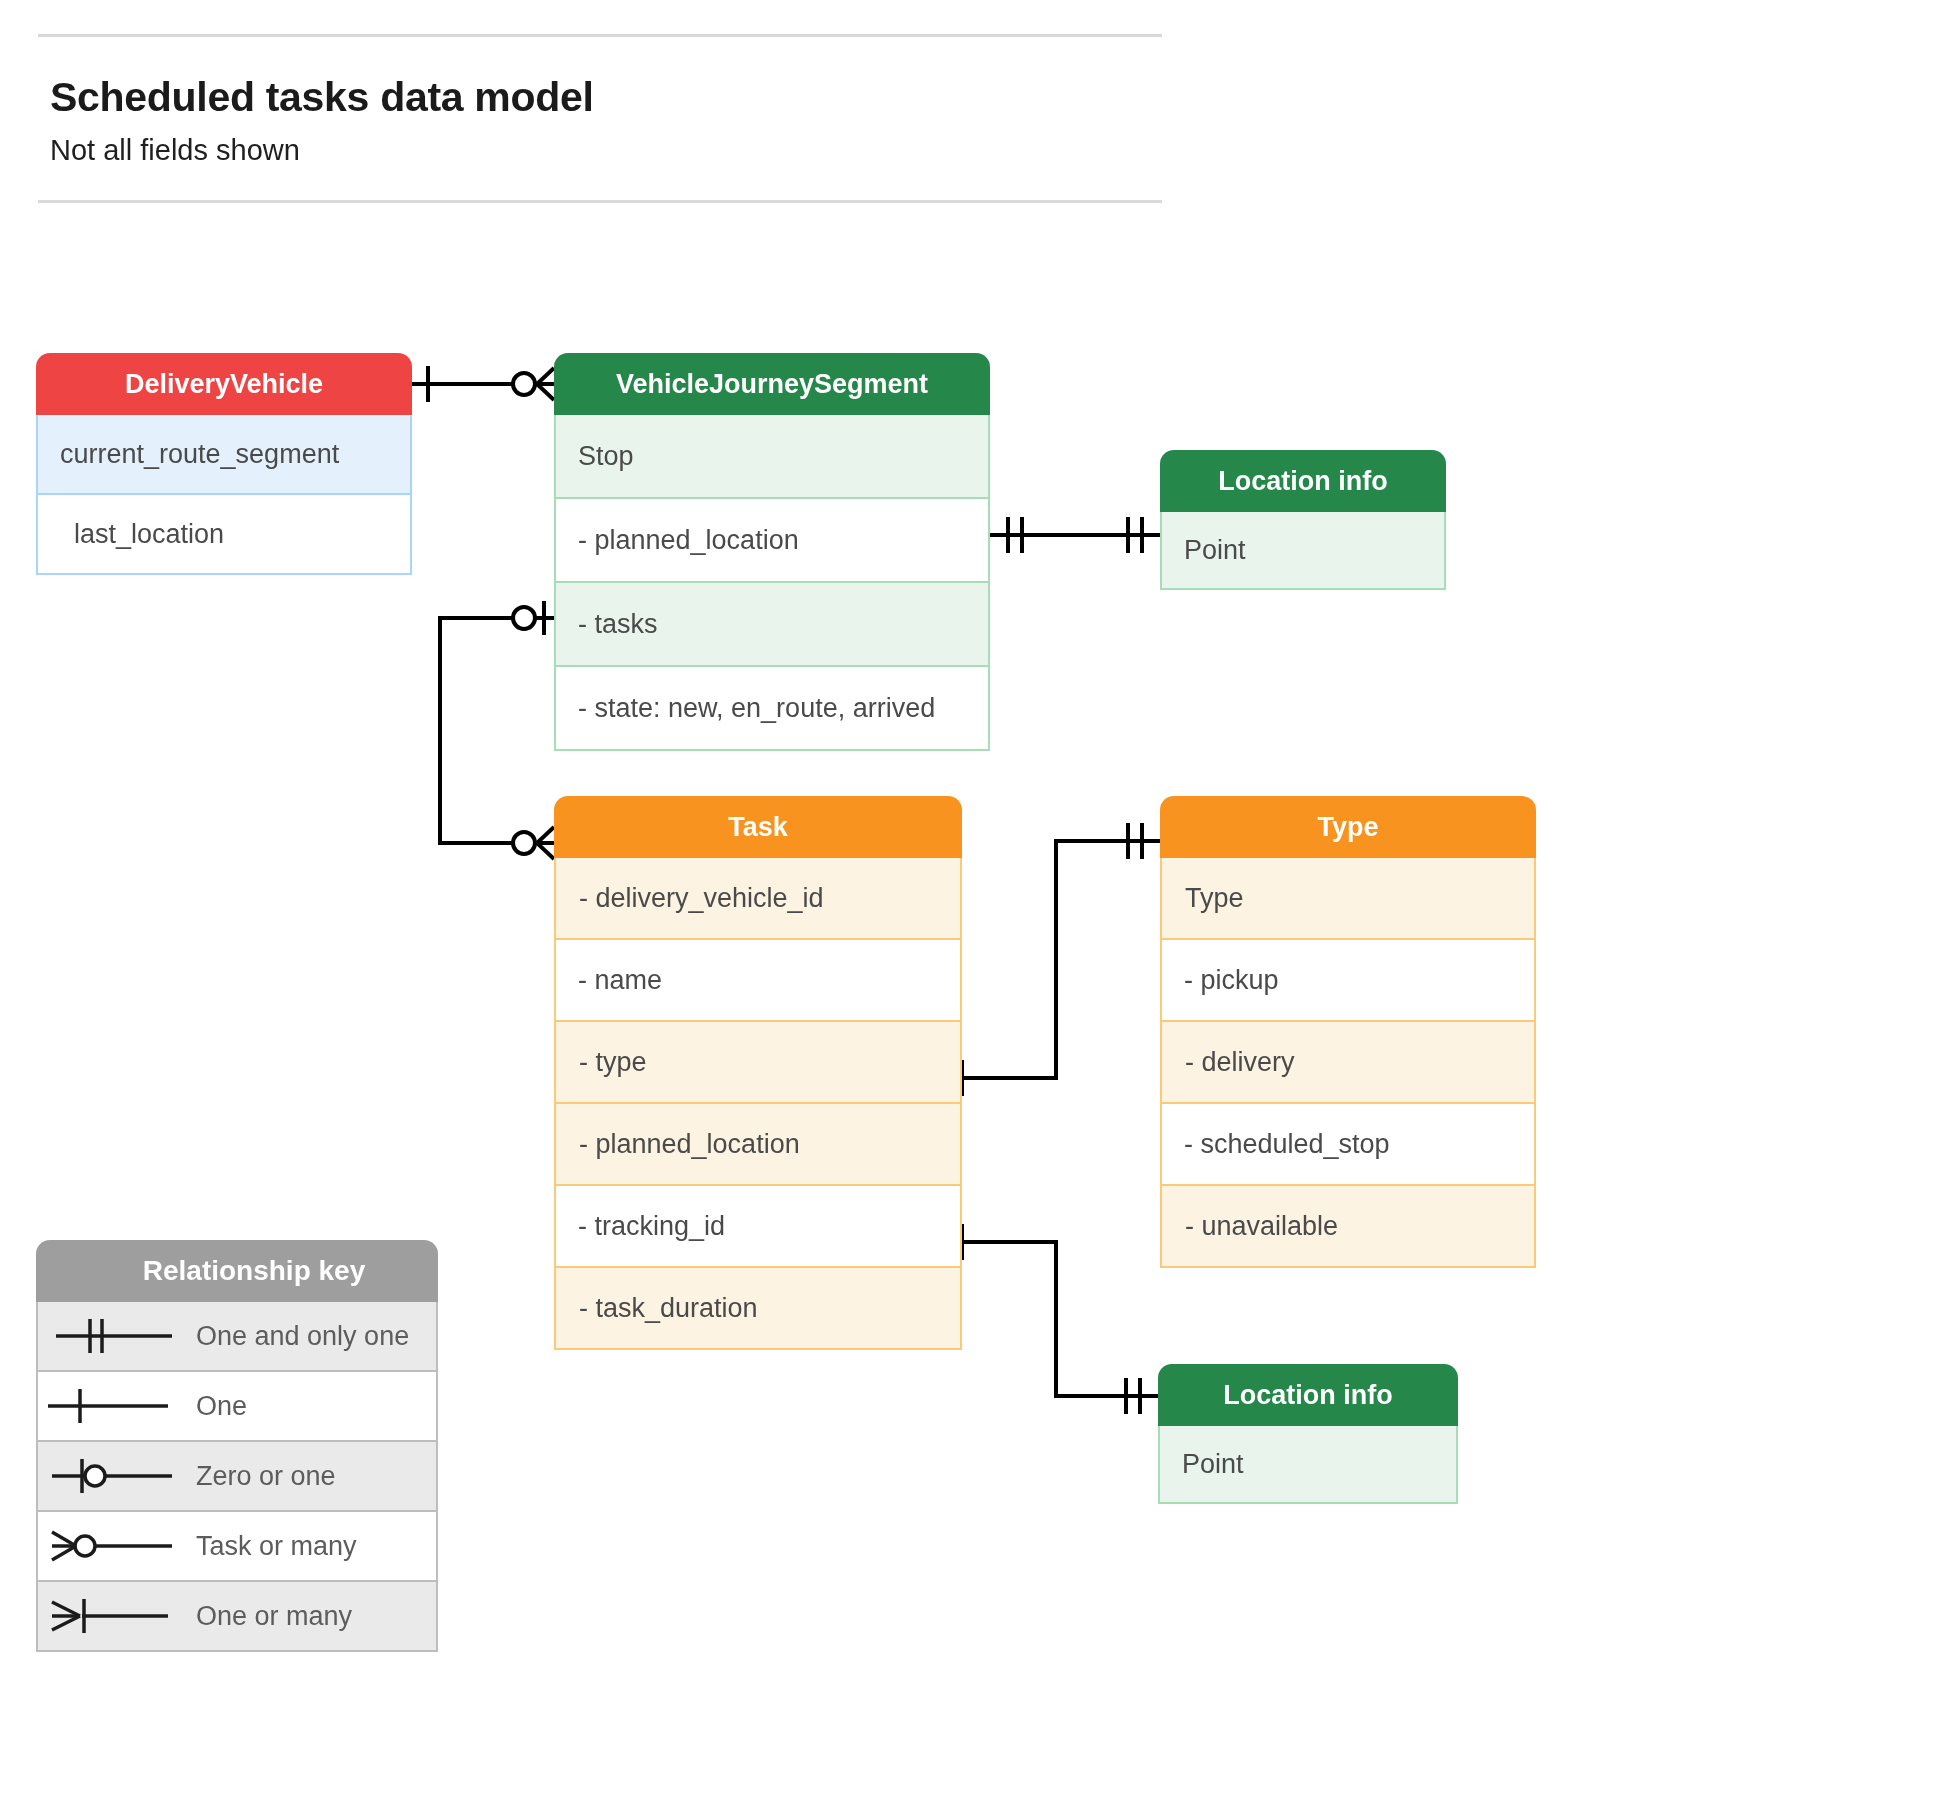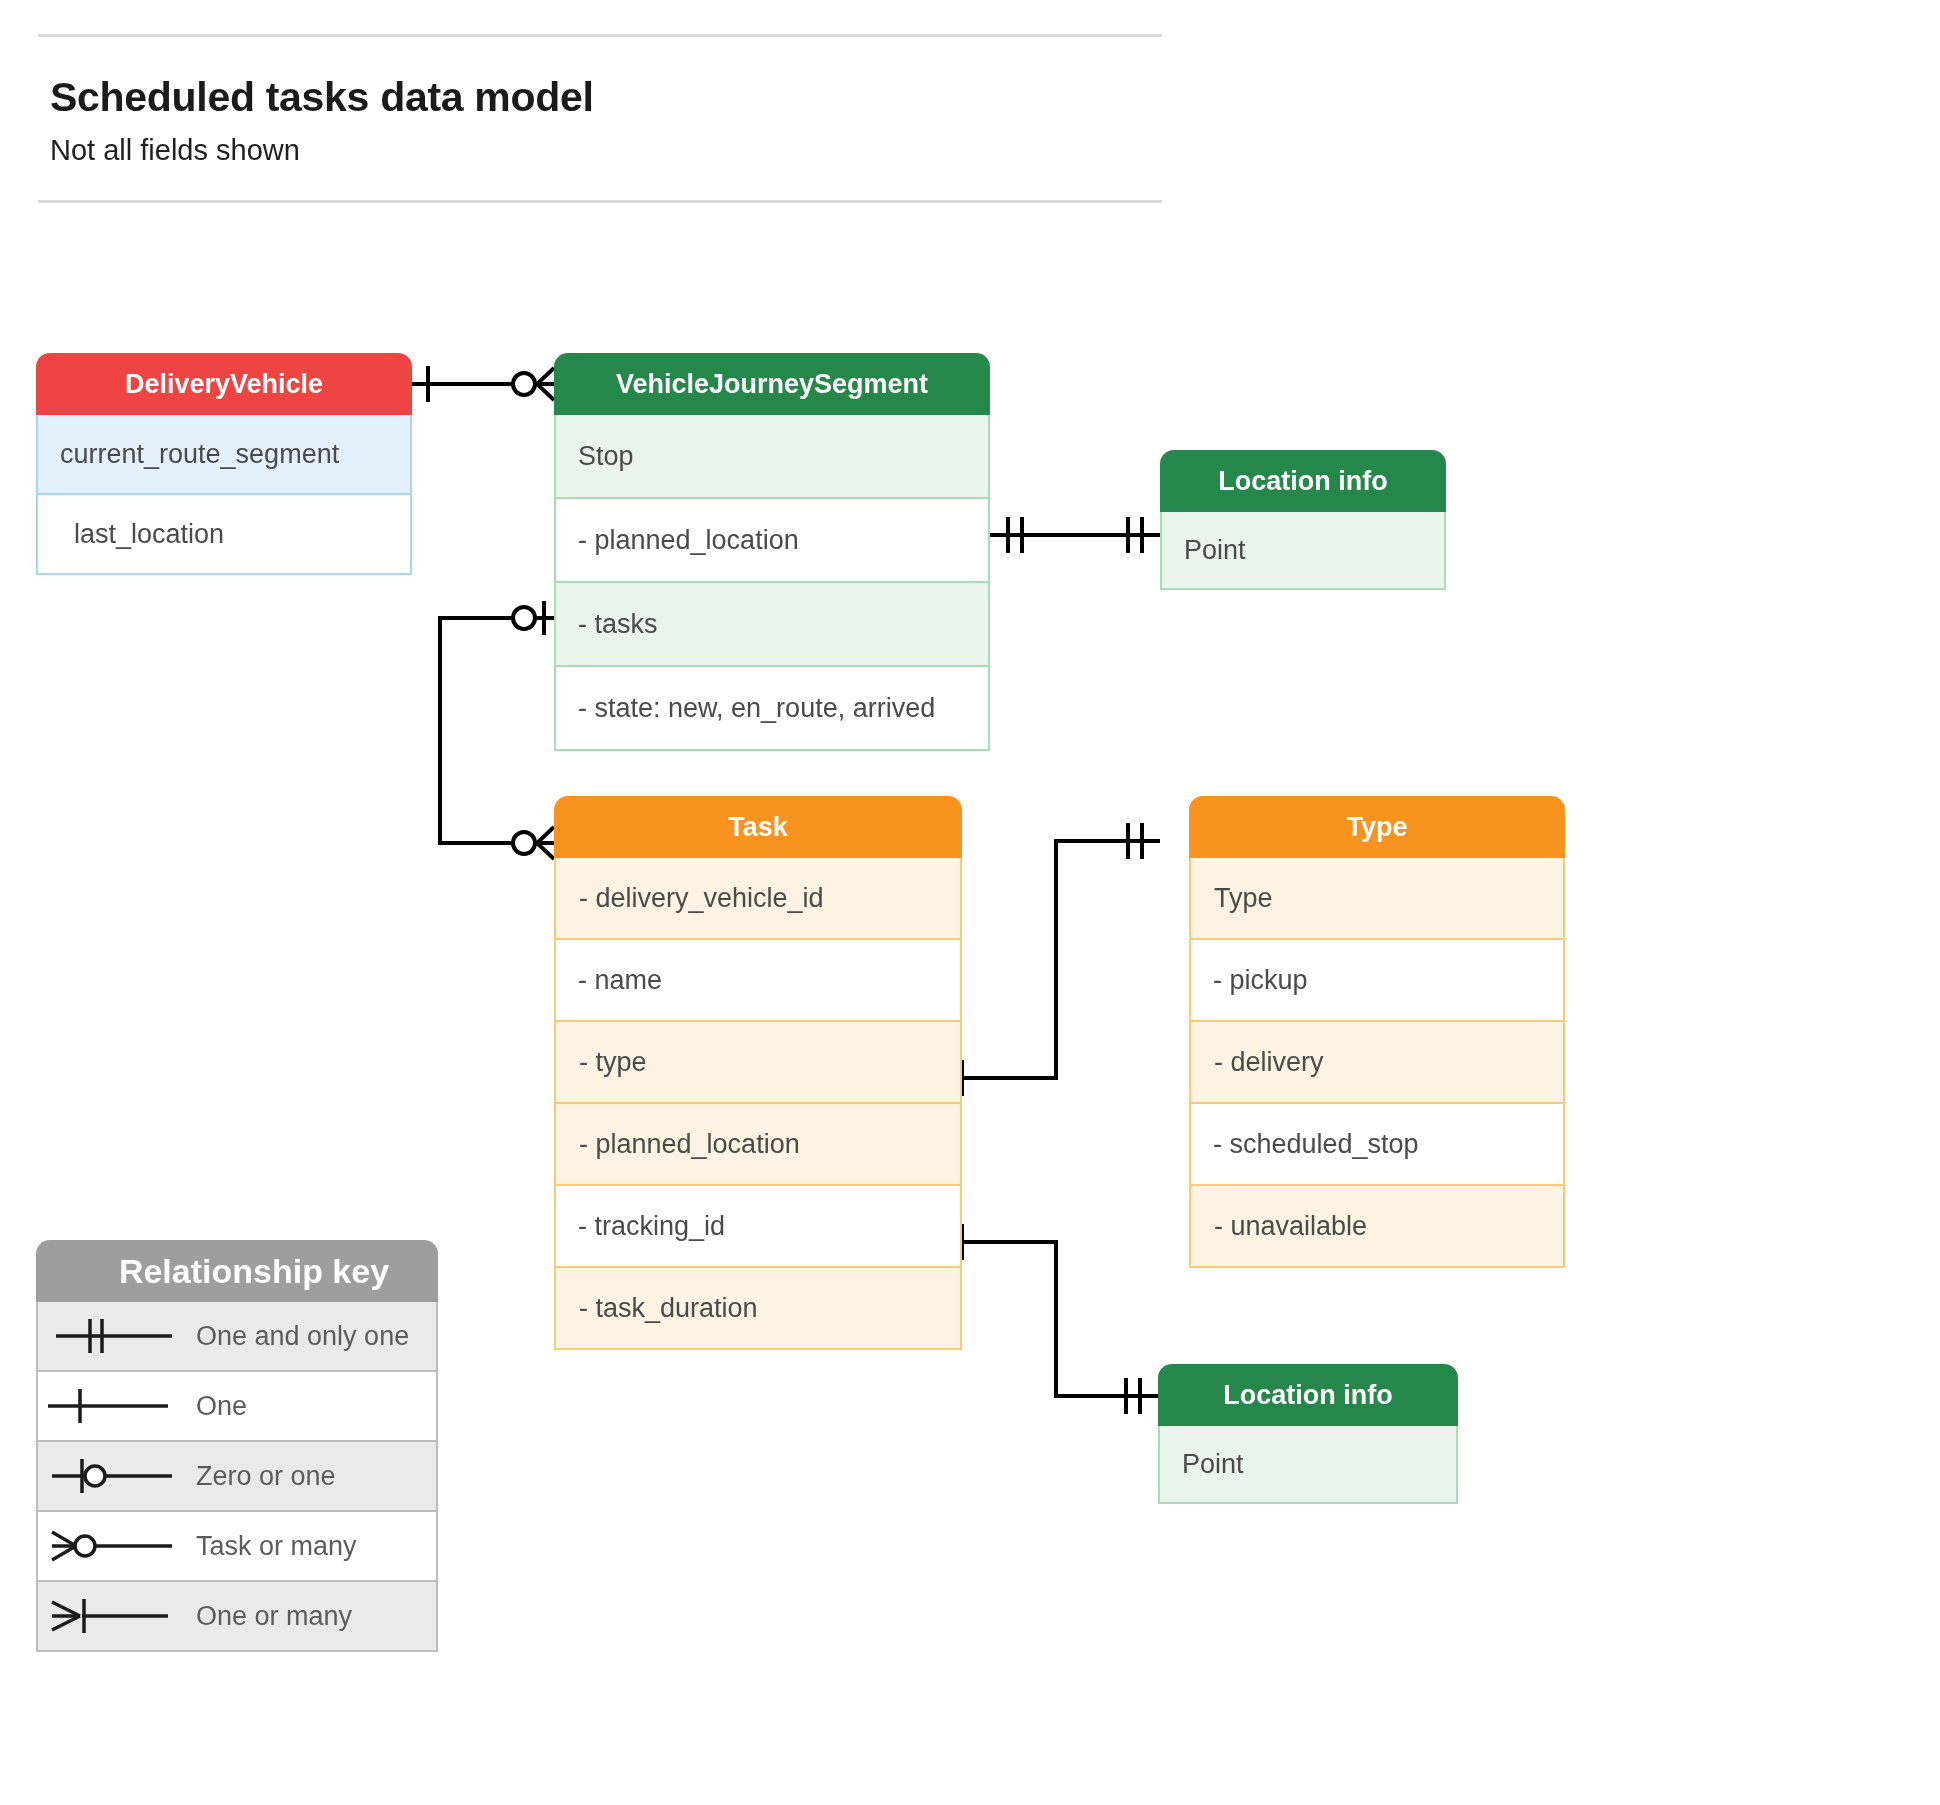--- a/index.html
+++ b/index.html
@@ -102,28 +102,28 @@
 
   #box-vjs { left: 554px; top: 353px; width: 436px; }
   #box-vjs .ent-row { height: 84px; }
 
   #box-locinfo-top { left: 1160px; top: 450px; width: 286px; }
   #box-locinfo-top .ent-row { height: 78px; }
 
   #box-task { left: 554px; top: 796px; width: 408px; }
   #box-task .ent-row { height: 82px; }
 
-  #box-type { left: 1160px; top: 796px; width: 376px; margin-left: 29px; }
+  #box-type { left: 1160px; top: 796px; width: 376px; }
   #box-type .ent-row { height: 82px; }
 
   #box-locinfo-bottom { left: 1158px; top: 1364px; width: 300px; }
   #box-locinfo-bottom .ent-row { height: 78px; }
 
   #box-legend { left: 36px; top: 1240px; width: 402px; }
-  #box-legend .ent-head { font-size: 34px; padding-left: 34px; }
+  #box-legend .ent-head { font-size: 28px; padding-left: 34px; }
   #box-legend .ent-row {
     height: 70px;
     padding-left: 0;
     font-size: 27px;
     color: #5c5c5c;
   }
   .legend-glyph {
     width: 152px;
     flex: 0 0 152px;
     height: 70px;

